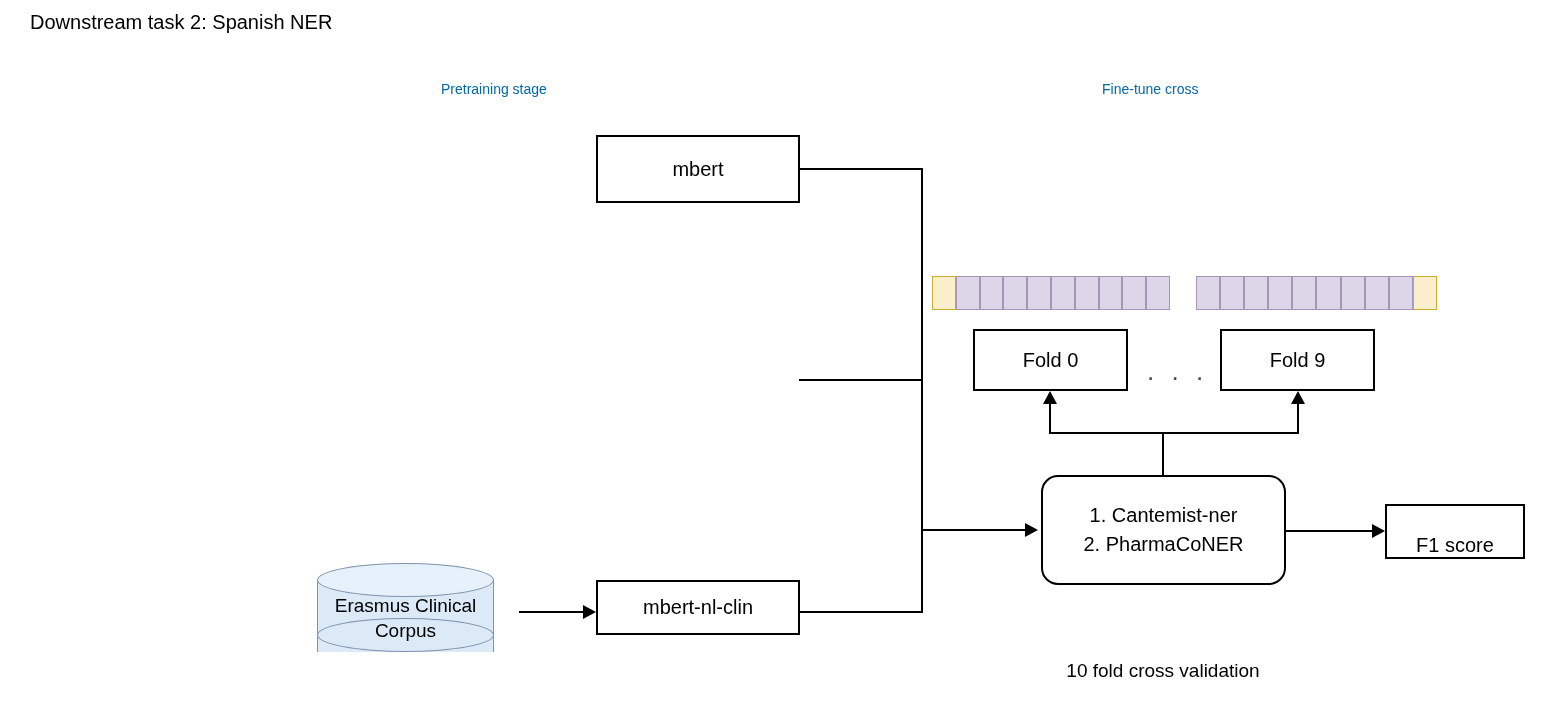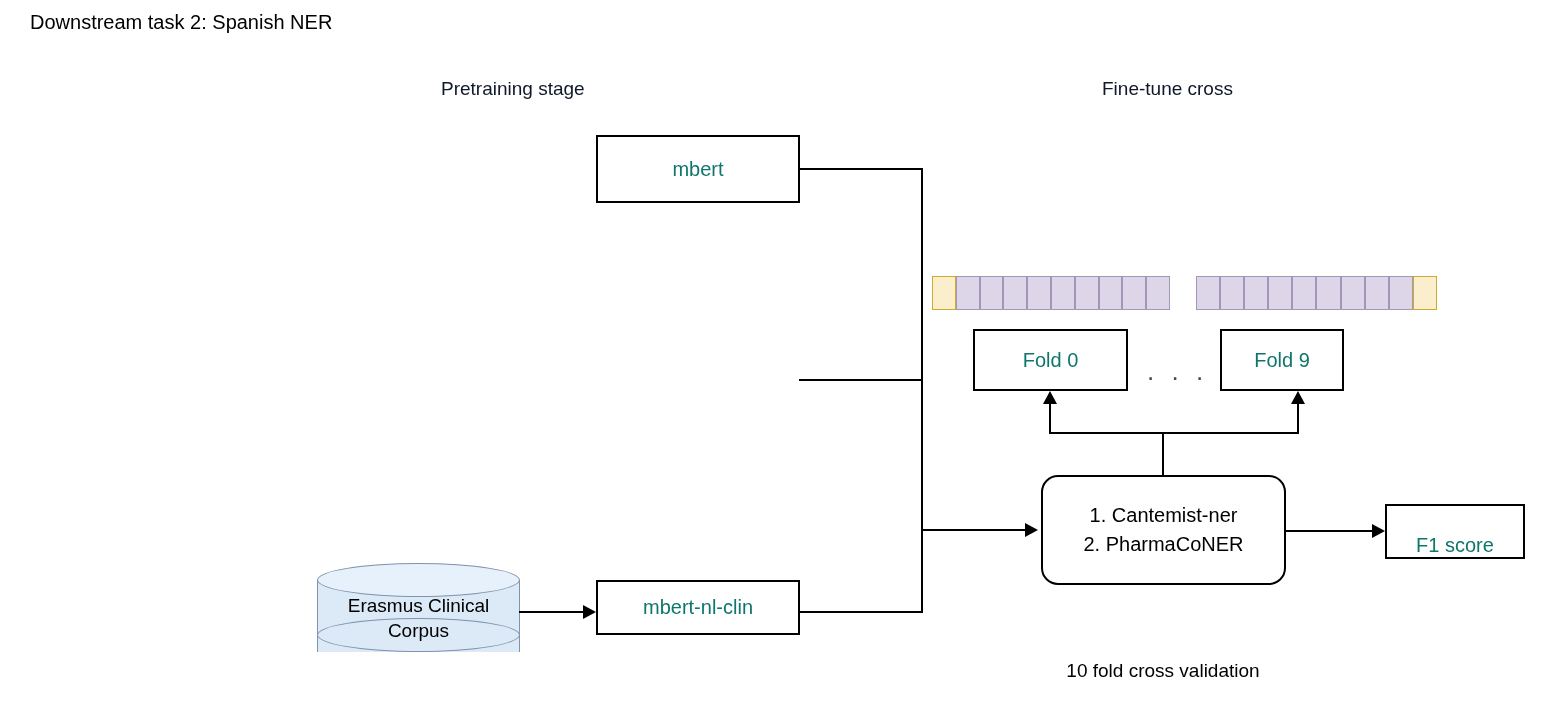--- a/index.html
+++ b/index.html
@@ -24,39 +24,39 @@
   
   #page-title {
     left: 18px; top: 9px;
     font-size: 20px;
     line-height: 26px;
     color: #000;
     white-space: nowrap;
     margin-left: 12px;
   }
   .stage-label {
-    font-size: 19px;
+    font-size: 14px;
     line-height: 24px;
-    color: #0f172a;
+    color: #0369a1;
     white-space: nowrap;
     text-align: center;
   }
   #stage-pretrain { left: 441px; top: 77px; }
   #stage-finetune { left: 1102px; top: 77px; }
 
   
   .node-rect {
     box-sizing: border-box;
     border: 2px solid #000000;
     background: #ffffff;
     display: flex;
     align-items: center;
     justify-content: center;
     font-size: 20px;
-    color: #0f766e;
+    color: #000000;
     white-space: nowrap;
   }
   .node-round {
     box-sizing: border-box;
     border: 2.5px solid #000000;
     border-radius: 17px;
     background: #ffffff;
     display: flex;
     flex-direction: column;
     align-items: center;
@@ -64,28 +64,28 @@
     font-size: 20px;
     line-height: 29px;
     color: #000000;
     white-space: nowrap;
   }
 
   #node-mbert        { left: 596px; top: 135px; width: 204px; height: 68px; }
   #node-bscbio       { left: 596px; top: 348px; width: 204px; height: 65px; }
   #node-mbertnlclin  { left: 596px; top: 580px; width: 204px; height: 55px; }
   #node-fold0        { left: 973px; top: 329px; width: 155px; height: 62px; }
-  #node-fold9        { left: 1220px; top: 329px; width: 124px; height: 62px; }
+  #node-fold9        { left: 1220px; top: 329px; width: 155px; height: 62px; }
   #node-tasks        { left: 1041px; top: 475px; width: 245px; height: 110px; }
   #node-f1           { left: 1385px; top: 504px; width: 140px; height: 55px; align-items: flex-end; }
 
   
   #cylinder {
     left: 317px; top: 563px;
-    width: 203px; height: 106px;
+    width: 177px; height: 106px;
   }
   #cylinder .cyl-body {
     position: absolute;
     left: 0; top: 17px;
     width: 100%; height: 72px;
     background: #dce9f7;
     border-left: 1.5px solid #7f93ad;
     border-right: 1.5px solid #7f93ad;
     box-sizing: border-box;
   }

